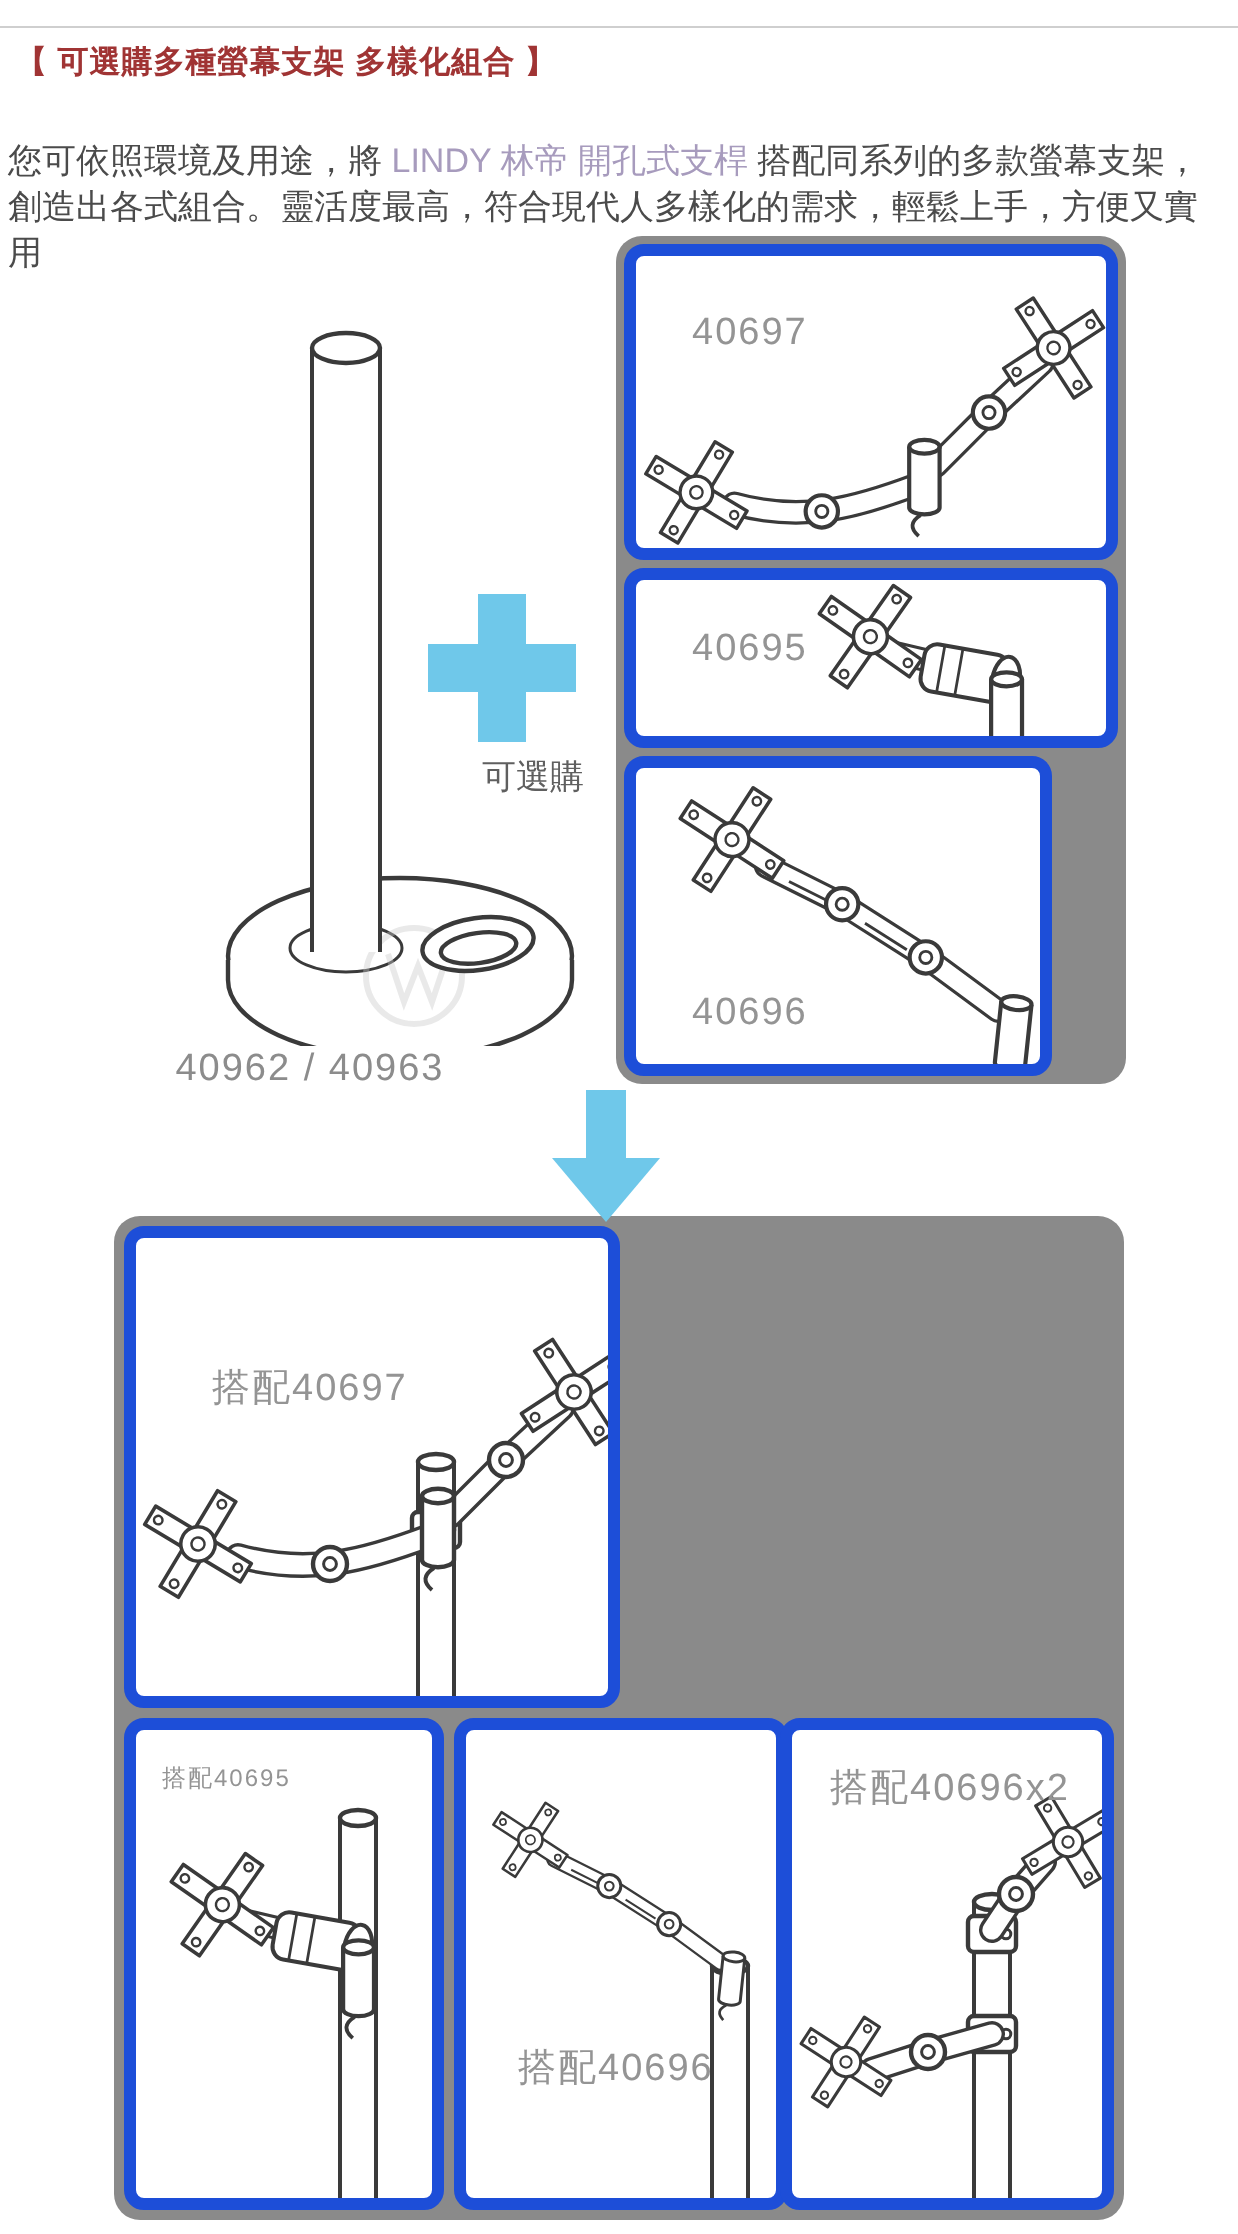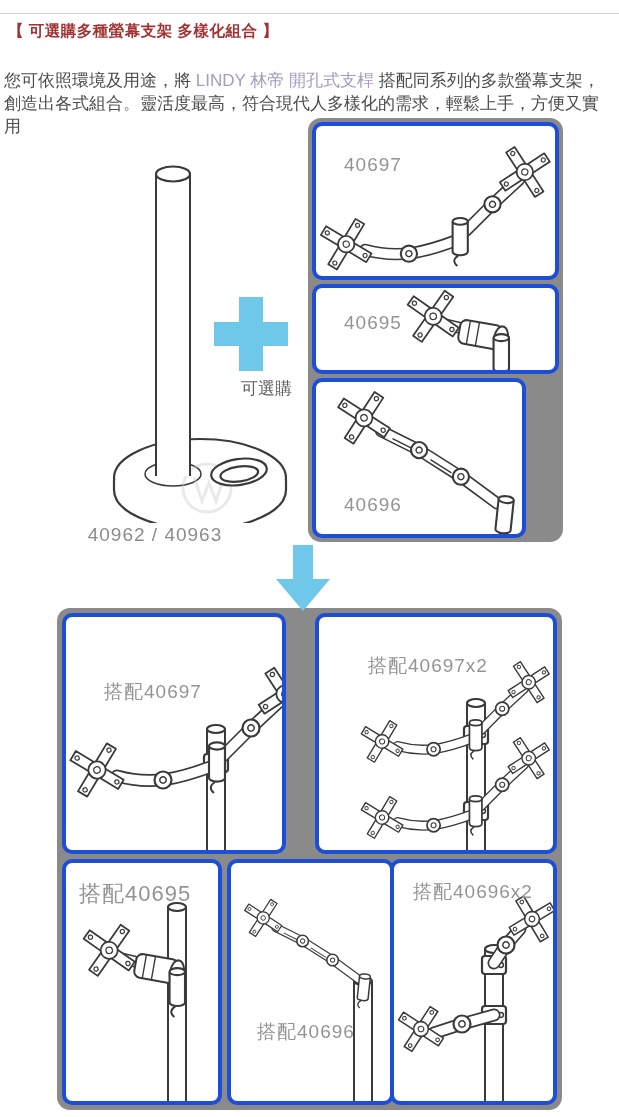--- a/index.html
+++ b/index.html
@@ -15,21 +15,21 @@
   .lindy-link{color:#a79bbd;text-decoration:none;cursor:pointer;}
   .cell-label{position:absolute;font-size:19px;color:#949494;letter-spacing:1px;white-space:nowrap;}
 
   .pole-label{position:absolute;left:60px;top:524px;width:190px;text-align:center;
               font-size:19px;color:#8c8c8c;letter-spacing:1px;}
 
   .optional-label{position:absolute;left:212px;top:377px;width:80px;text-align:right;
                   font-size:17px;color:#5f5f5f;}
 
   .panel{position:absolute;background:#8a8a8a;border-radius:13px;}
-  .cell{position:absolute;background:#fff;border:4px solid #1d4ed8;border-radius:10px;box-sizing:border-box;overflow:hidden;}
+  .cell{position:absolute;background:#fff;border:6px solid #1d4ed8;border-radius:10px;box-sizing:border-box;overflow:hidden;}
   .cell svg{position:absolute;left:0;top:0;}
 
   
   .ln  {fill:#fff;stroke:#3a3a3a;stroke-width:2.2;stroke-linejoin:round;}
   .lnf {fill:none;stroke:#3a3a3a;stroke-width:1.5;}
   .lns {fill:none;stroke:#3a3a3a;stroke-width:2;}
   .tubeA{fill:none;stroke:#3a3a3a;stroke-width:13;stroke-linecap:round;stroke-linejoin:round;}
   .tubeB{fill:none;stroke:#ffffff;stroke-width:9.6;stroke-linecap:round;stroke-linejoin:round;}
   .poleFill{fill:#fff;stroke:none;}
   .accent{fill:#6fc8ea;}
@@ -164,46 +164,36 @@
     </div>
   </div>
 
   <svg style="position:absolute;left:276px;top:545px;z-index:3;" width="54" height="70" viewBox="0 0 54 70">
     <rect x="17" y="0" width="20" height="36" class="accent"></rect>
     <polygon points="0,34 54,34 27,66" class="accent"></polygon>
   </svg>
 
   <div class="panel" style="left:57px;top:608px;width:505px;height:502px;">
 
-    <div class="cell" style="left:5px;top:5px;width:224px;height:241px;">
+    <div class="cell" style="left:5px;top:5px;width:248px;height:241px;">
       <svg width="244" height="237" viewBox="0 0 244 237">
         <use href="#cpole" transform="translate(150,112)"></use>
         <use href="#ring" transform="translate(150,146)"></use>
         <use href="#item697" transform="translate(-5,37)"></use>
       </svg>
       <div class="cell-label" style="left:38px;top:62px;">搭配40697</div>
     </div>
 
-    <div class="cell" style="left:258px;top:5px;width:242px;height:241px;">
-      <svg width="238" height="237" viewBox="0 0 238 237">
-        <use href="#cpole" transform="translate(157,86)"></use>
-        <use href="#ring" transform="translate(157,118)"></use>
-        <use href="#ring" transform="translate(157,194)"></use>
-        <use href="#item697" transform="translate(35,34) scale(0.78)"></use>
-        <use href="#item697" transform="translate(35,110) scale(0.78)"></use>
-      </svg>
-      <div class="cell-label" style="left:49px;top:36px;">搭配40697x2</div>
-    </div>
 
     <div class="cell" style="left:5px;top:251px;width:160px;height:246px;">
       <svg width="156" height="242" viewBox="0 0 156 242">
         <use href="#cpole" transform="translate(111,44)"></use>
         <use href="#item695" transform="translate(-12,45) scale(0.92)"></use>
       </svg>
-      <div class="cell-label" style="left:13px;top:16px;font-size:22px;">搭配40695</div>
+      <div class="cell-label" style="left:13px;top:16px;font-size:12px;">搭配40695</div>
     </div>
 
     <div class="cell" style="left:170px;top:251px;width:167px;height:246px;">
       <svg width="154" height="242" viewBox="0 0 154 242">
         <use href="#cpole" transform="translate(132,118)"></use>
         <use href="#item696" transform="translate(5,25) scale(0.68)"></use>
       </svg>
       <div class="cell-label" style="left:26px;top:156px;">搭配40696</div>
     </div>
 

